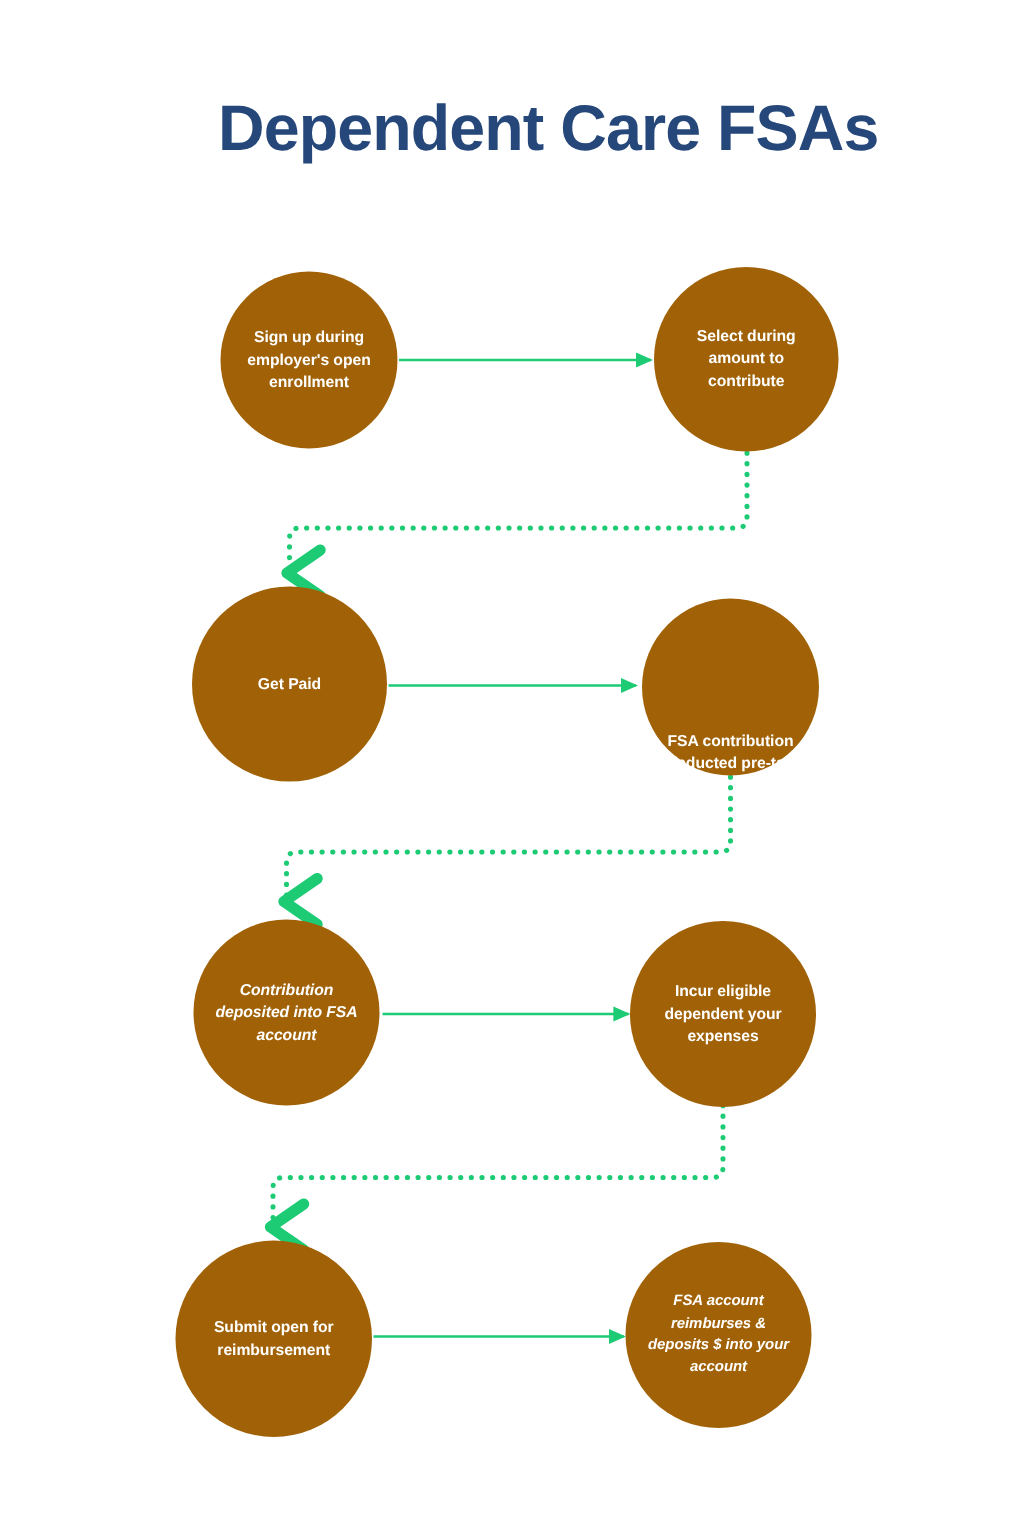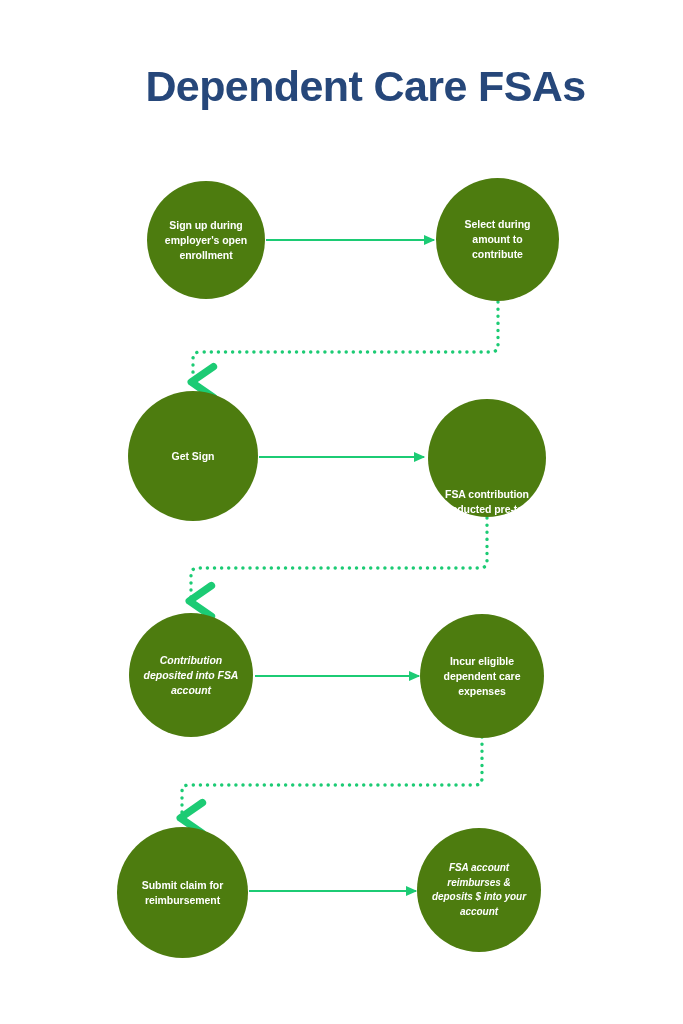--- a/index.html
+++ b/index.html
@@ -34,21 +34,21 @@
     position: absolute;
     left: 0;
     top: 0;
     width: 683px;
     height: 1024px;
   }
 
   .flow-node {
     position: absolute;
     border-radius: 50%;
-    background: #4d7c0f;
+    background: #a16207;
     display: flex;
     align-items: center;
     justify-content: center;
     box-sizing: border-box;
     z-index: 2;
   }
 
   .flow-node-label {
     color: #ffffff;
     font-weight: bold;
@@ -98,34 +98,34 @@
 
 <div class="flow-node" style="left:147px; top:181px; width:118px; height:118px;">
   <div class="flow-node-label">Sign up during employer's open enrollment</div>
 </div>
 
 <div class="flow-node" style="left:436px; top:178px; width:123px; height:123px;">
   <div class="flow-node-label">Select during amount to contribute</div>
 </div>
 
 <div class="flow-node" style="left:128px; top:391px; width:130px; height:130px;">
-  <div class="flow-node-label">Get Sign</div>
+  <div class="flow-node-label">Get Paid</div>
 </div>
 
 <div class="flow-node" style="left:428px; top:399px; width:118px; height:118px;align-items:flex-end;">
   <div class="flow-node-label">FSA contribution deducted pre-tax</div>
 </div>
 
 <div class="flow-node" style="left:129px; top:613px; width:124px; height:124px;font-style:italic;">
   <div class="flow-node-label">Contribution deposited into FSA account</div>
 </div>
 
 <div class="flow-node" style="left:420px; top:614px; width:124px; height:124px;">
-  <div class="flow-node-label">Incur eligible dependent care expenses</div>
+  <div class="flow-node-label">Incur eligible dependent your expenses</div>
 </div>
 
 <div class="flow-node" style="left:117px; top:827px; width:131px; height:131px;">
-  <div class="flow-node-label">Submit claim for reimbursement</div>
+  <div class="flow-node-label">Submit open for reimbursement</div>
 </div>
 
 <div class="flow-node small-text" style="left:417px; top:828px; width:124px; height:124px;">
   <div class="flow-node-label">FSA account reimburses &amp; deposits $ into your account</div>
 </div>
 
 </body></html>

